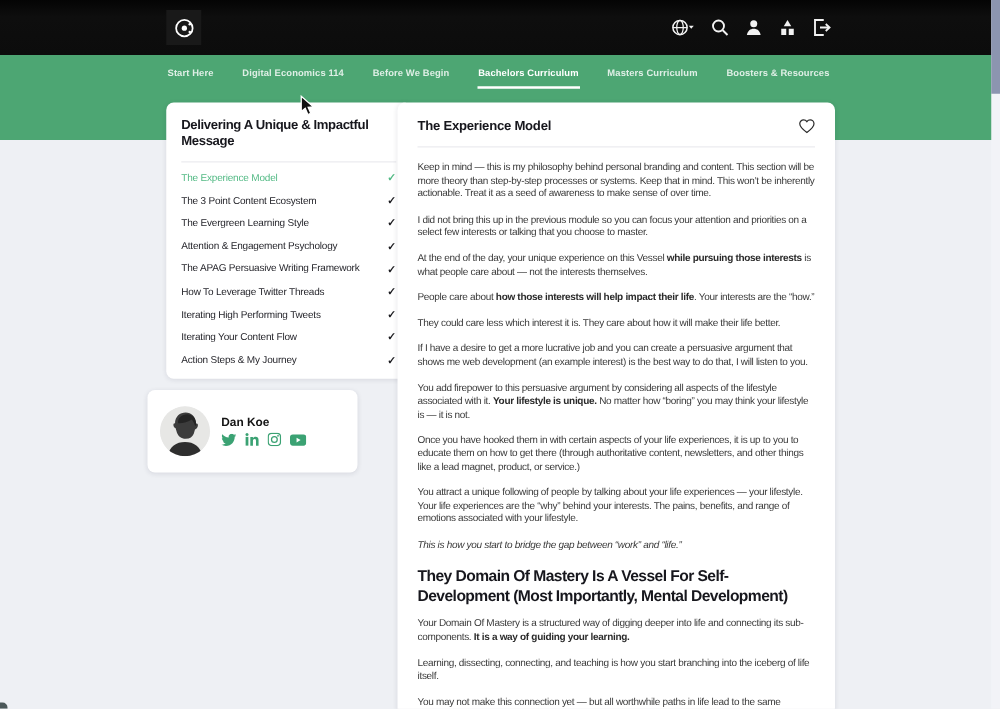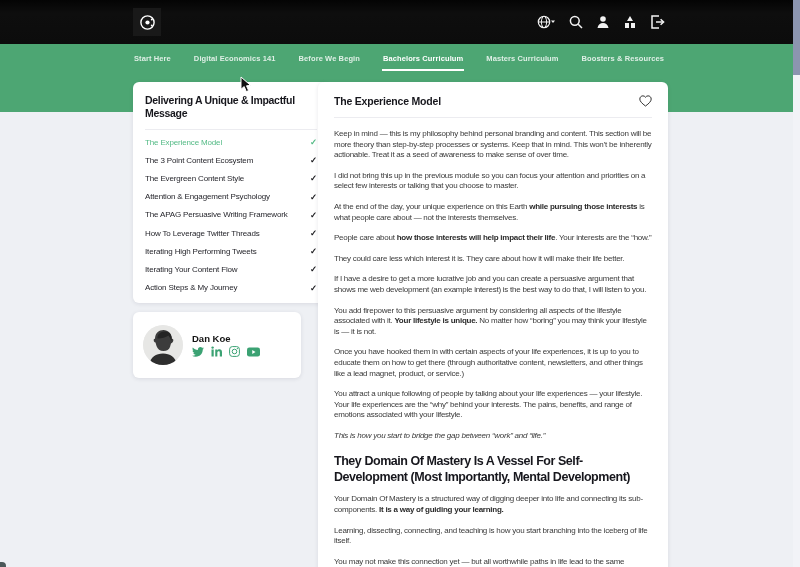--- a/index.html
+++ b/index.html
@@ -36,21 +36,21 @@
     box-shadow:0 1px 4px rgba(25,25,60,.10);}
 
   .sidebar-card{left:133px;top:82px;width:196px;padding:12px 12px 6px;}
   .sidebar-title{font-size:10.5px;font-weight:700;letter-spacing:-.3px;line-height:13px;color:var(--ink);
     padding-bottom:9px;border-bottom:1px solid #ECECF0;margin-bottom:3px;}
   .lesson-row{display:flex;justify-content:space-between;align-items:center;padding:4.6px 0;cursor:pointer;}
   .lesson-label{font-size:8px;letter-spacing:-.15px;color:#26262C;}
   .lesson-check{font-size:8.5px;font-weight:700;color:#1B1B1F;line-height:8px;}
   .lesson-row.active .lesson-label,.lesson-row.active .lesson-check{color:var(--active-green);}
 
-  .profile-card{left:133px;top:312px;width:168px;height:66px;display:flex;align-items:center;
+  .profile-card{left:118px;top:312px;width:168px;height:66px;display:flex;align-items:center;
     padding:0 10px;gap:9px;}
   .avatar{width:40px;height:40px;border-radius:50%;background:#E9E9E9;overflow:hidden;flex:none;}
   .profile-name{font-size:9.5px;font-weight:700;color:#141414;margin-bottom:2.5px;}
   .profile-bio{font-size:7.3px;color:#5A5A5A;line-height:9.3px;margin-bottom:4.5px;}
   .socials{display:flex;gap:7px;align-items:center;}
   .social-icon{display:flex;align-items:center;cursor:pointer;}
 
   .content-card{left:318px;top:82px;width:350px;height:500px;border-radius:6px 6px 0 0;
     padding:0 16px;overflow:hidden;}
   .article-header{display:flex;justify-content:space-between;align-items:center;
@@ -120,40 +120,40 @@
           <line x1="6" y1="7" x2="13" y2="7" stroke="#fff" stroke-width="1.5"></line>
           <path d="M10.6 4.2 L13.6 7 L10.6 9.8" fill="none" stroke="#fff" stroke-width="1.5"></path>
         </svg>
       </span>
     </div>
 </header>
 
 <div class="navband"></div>
 <nav class="nav-tabs">
     <span class="nav-tab">Start Here</span>
-    <span class="nav-tab">Digital Economics 141</span>
+    <span class="nav-tab">Digital Economics 114</span>
     <span class="nav-tab">Before We Begin</span>
     <span class="nav-tab active">Bachelors Curriculum</span>
     <span class="nav-tab">Masters Curriculum</span>
     <span class="nav-tab">Boosters &amp; Resources</span>
   </nav>
 
 <aside class="card sidebar-card">
   <div class="sidebar-title">Delivering A Unique &amp; Impactful Message</div>
   <div id="lesson-list">
       <div class="lesson-row active">
         <span class="lesson-label">The Experience Model</span>
         <span class="lesson-check">✓</span>
       </div>
       <div class="lesson-row">
         <span class="lesson-label">The 3 Point Content Ecosystem</span>
         <span class="lesson-check">✓</span>
       </div>
       <div class="lesson-row">
-        <span class="lesson-label">The Evergreen Content Style</span>
+        <span class="lesson-label">The Evergreen Learning Style</span>
         <span class="lesson-check">✓</span>
       </div>
       <div class="lesson-row">
         <span class="lesson-label">Attention &amp; Engagement Psychology</span>
         <span class="lesson-check">✓</span>
       </div>
       <div class="lesson-row">
         <span class="lesson-label">The APAG Persuasive Writing Framework</span>
         <span class="lesson-check">✓</span>
       </div>
@@ -222,21 +222,21 @@
     <div class="article-title">The Experience Model</div>
     <div class="heart-btn">
       <svg width="13" height="12" viewBox="0 0 24 22">
         <path d="M12 20.3C5.4 15.4 1.5 11.6 1.5 7.4 1.5 4 4.1 1.5 7.2 1.5c1.9 0 3.7 1 4.8 2.6 1.1-1.6 2.9-2.6 4.8-2.6 3.1 0 5.7 2.5 5.7 5.9 0 4.2-3.9 8-10.5 12.9z" fill="none" stroke="#2B2B2B" stroke-width="1.8"></path>
       </svg>
     </div>
   </div>
   <article class="article-body">
       <p><span>Keep in mind — this is my philosophy behind personal branding and content. This section will be more theory than step-by-step processes or systems. Keep that in mind. This won’t be inherently actionable. Treat it as a seed of awareness to make sense of over time.</span></p>
       <p><span>I did not bring this up in the previous module so you can focus your attention and priorities on a select few interests or talking that you choose to master.</span></p>
-      <p><span>At the end of the day, your unique experience on this Earth </span><b>while pursuing those interests</b><span> is what people care about — not the interests themselves.</span></p>
+      <p><span>At the end of the day, your unique experience on this Vessel </span><b>while pursuing those interests</b><span> is what people care about — not the interests themselves.</span></p>
       <p><span>People care about </span><b>how those interests will help impact their life</b><span>. Your interests are the “how.”</span></p>
       <p><span>They could care less which interest it is. They care about how it will make their life better.</span></p>
       <p><span>If I have a desire to get a more lucrative job and you can create a persuasive argument that shows me web development (an example interest) is the best way to do that, I will listen to you.</span></p>
       <p><span>You add firepower to this persuasive argument by considering all aspects of the lifestyle associated with it. </span><b>Your lifestyle is unique.</b><span> No matter how “boring” you may think your lifestyle is — it is not.</span></p>
       <p><span>Once you have hooked them in with certain aspects of your life experiences, it is up to you to educate them on how to get there (through authoritative content, newsletters, and other things like a lead magnet, product, or service.)</span></p>
       <p><span>You attract a unique following of people by talking about your life experiences — your lifestyle. Your life experiences are the “why” behind your interests. The pains, benefits, and range of emotions associated with your lifestyle.</span></p>
       <p><i>This is how you start to bridge the gap between “work” and “life.”</i></p>
       <h2>They Domain Of Mastery Is A Vessel For Self-Development (Most Importantly, Mental Development)</h2>
       <p><span>Your Domain Of Mastery is a structured way of digging deeper into life and connecting its sub-components. </span><b>It is a way of guiding your learning.</b></p>
       <p><span>Learning, dissecting, connecting, and teaching is how you start branching into the iceberg of life itself.</span></p>

